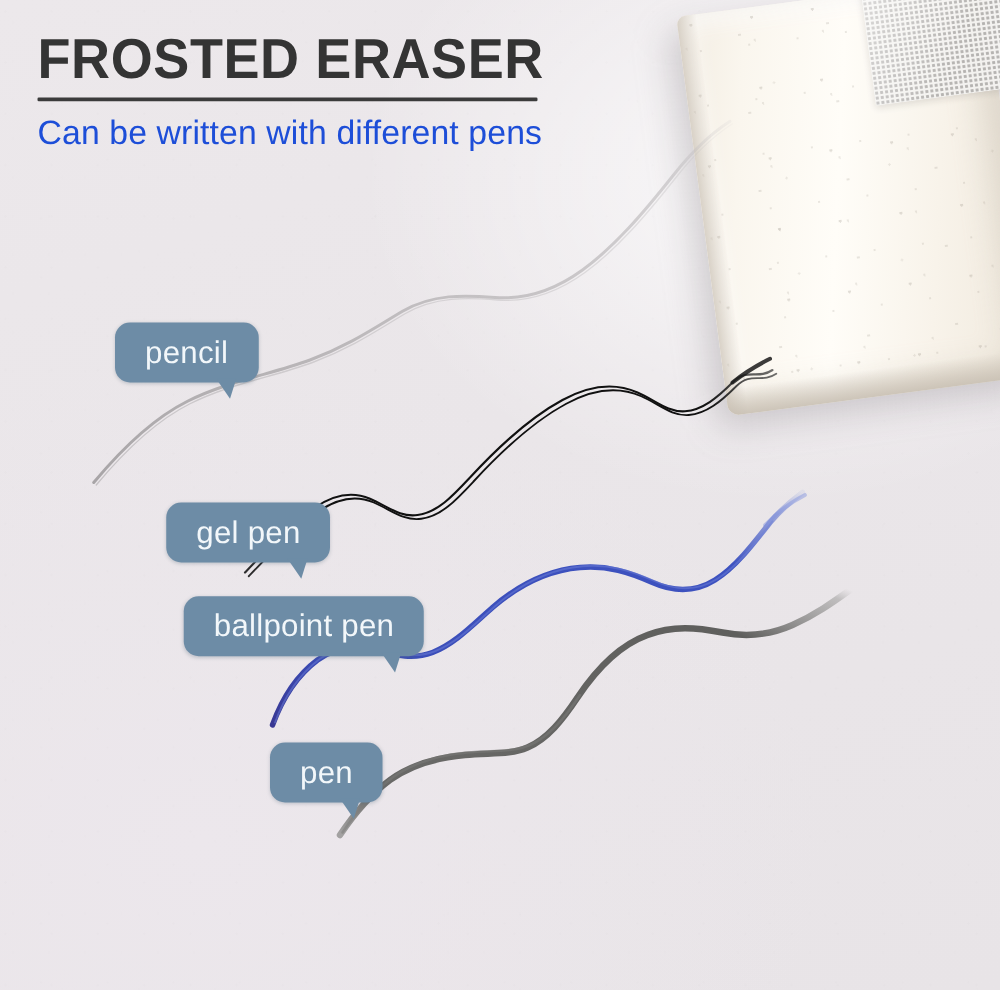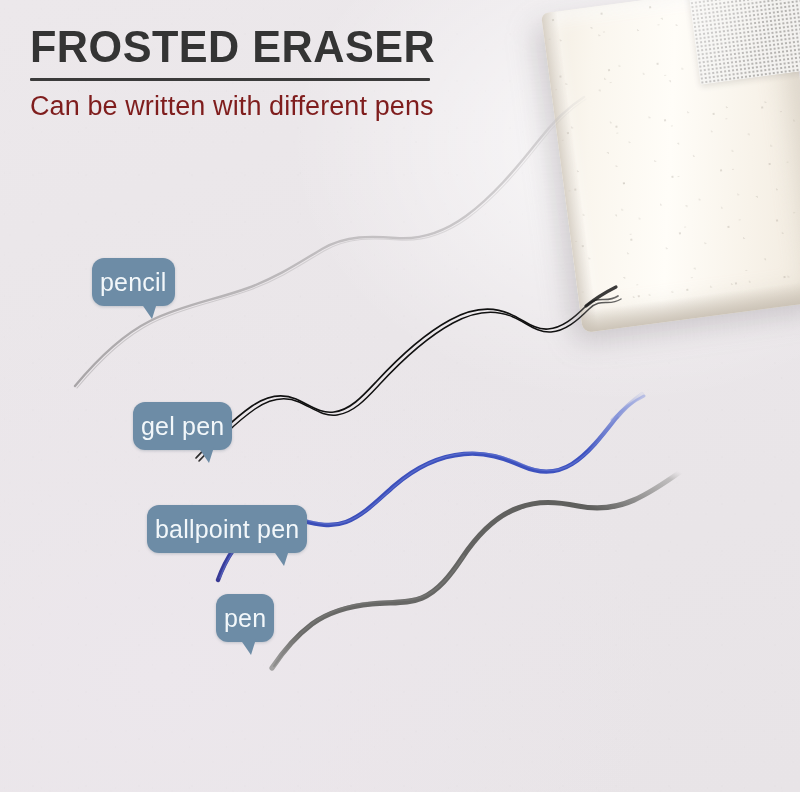--- a/index.html
+++ b/index.html
@@ -53,21 +53,21 @@
     width: 400px;
     height: 3px;
     background: #3b3b3b;
     margin-top: 7px;
     border-radius: 1px;
   }
   .subtitle {
     margin-top: 10px;
     font-size: 27px;
     font-weight: normal;
-    color: #7f1d1d;
+    color: #1d4ed8;
     letter-spacing: 0.1px;
     white-space: nowrap;
   }
 
   
   .eraser-wrap {
     position: absolute;
     left: 543px;
     top: -22px;
     width: 280px;
@@ -158,21 +158,21 @@
     height: 800px;
   }
 
   
   .bubble {
     position: absolute;
     display: inline-flex;
     align-items: center;
     justify-content: center;
     height: 48px;
-    padding: 0 8px;
+    padding: 0 24px;
     border-radius: 12px;
     background: #6d8ca6;
     color: #f2f7fa;
     font-size: 25px;
     font-weight: normal;
     letter-spacing: 0.2px;
     white-space: nowrap;
     box-shadow: 0 1px 3px rgba(80,100,118,0.28);
   }
   .bubble .tail {
@@ -180,21 +180,21 @@
     right: 18px;
     bottom: -13px;
     width: 0;
     height: 0;
     border-left: 11px solid transparent;
     border-right: 5px solid transparent;
     border-top: 16px solid #6d8ca6;
   }
   #bubble-pencil   { left: 92px;  top: 258px; }
   #bubble-gelpen   { left: 133px; top: 402px; }
-  #bubble-ballpoint{ left: 147px; top: 477px; margin-top: 28px; }
+  #bubble-ballpoint{ left: 147px; top: 477px; }
   #bubble-pen      { left: 216px; top: 582px; margin-top: 12px; }
 </style>
 </head>
 <body>
 
 <div id="stage">
 
   <div class="paper-base"></div>
   <div class="paper-grain"></div>
 

